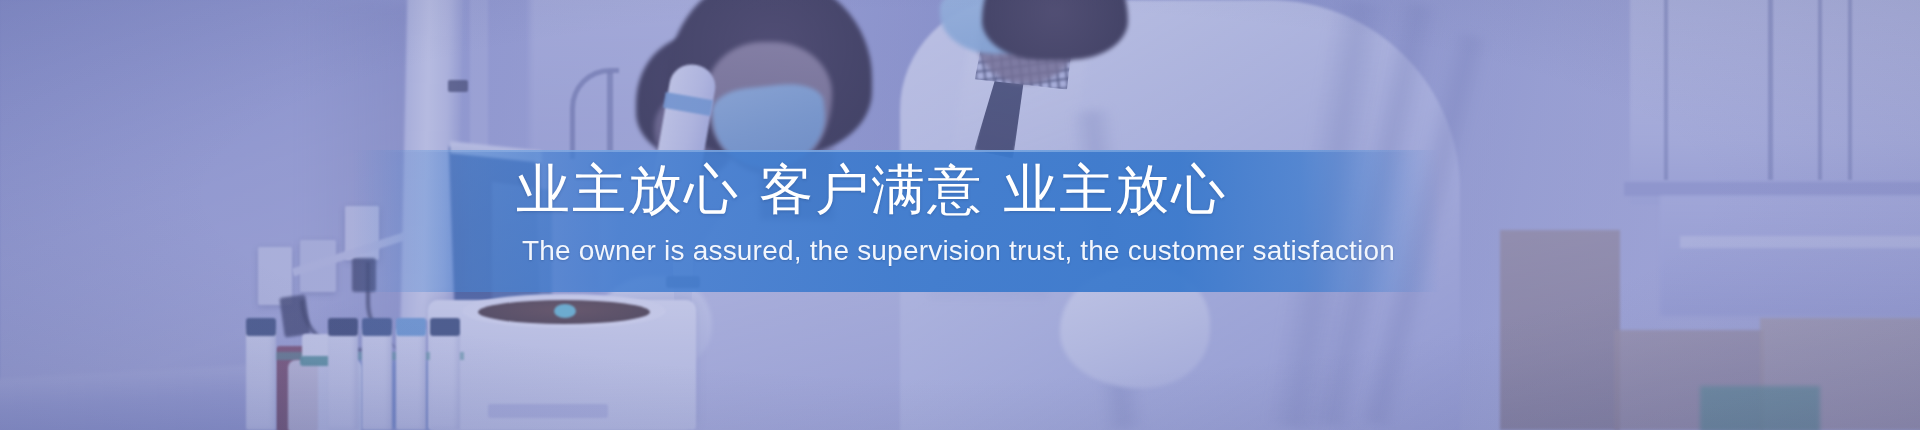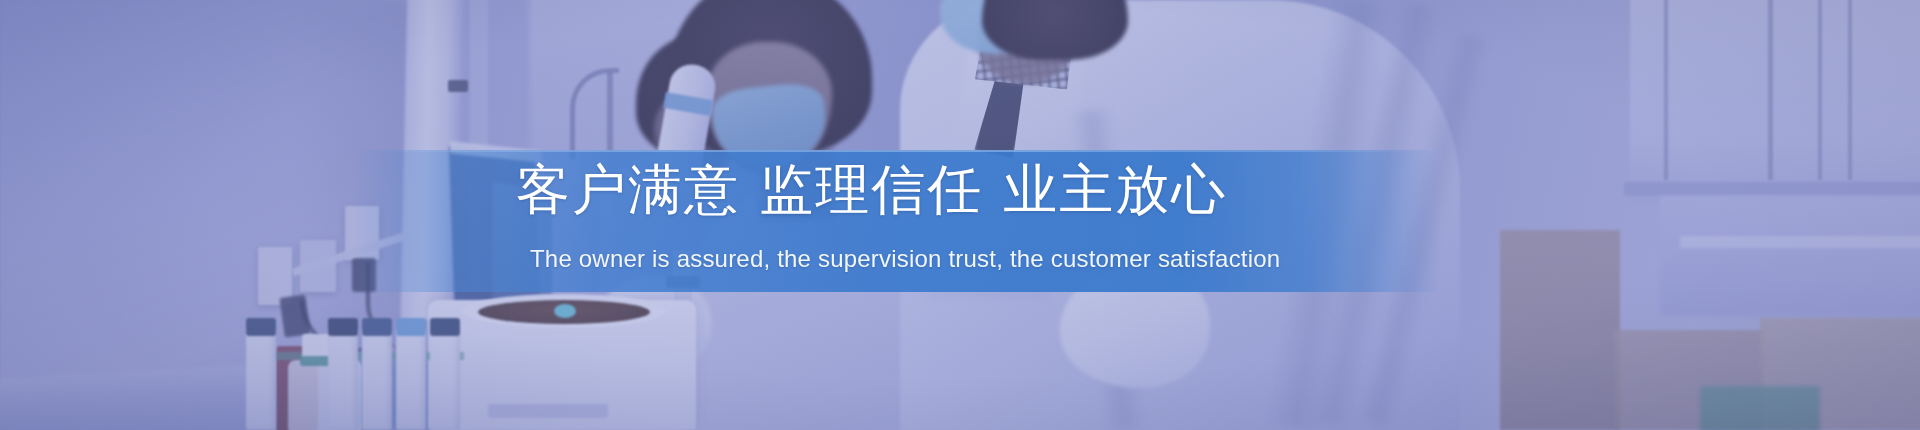--- a/index.html
+++ b/index.html
@@ -629,25 +629,25 @@
     font-weight: 400;
     font-size: 54px;
     line-height: 76px;
     letter-spacing: 2px;
     color: #ffffff;
     white-space: nowrap;
     text-shadow: 0 1px 3px rgba(30,56,110,0.30);
   }
   .headline-cn .gap { display: inline-block; width: 20px; }
   .subhead-en {
-    margin: 12px;
+    margin: 4px;
     padding: 4px 0 0 2px;
     font-family: "Liberation Sans", "DejaVu Sans", sans-serif;
     font-weight: 400;
-    font-size: 24px;
+    font-size: 28px;
     line-height: 30px;
     letter-spacing: .2px;
     color: #f2f6fd;
     white-space: nowrap;
     text-shadow: 0 1px 2px rgba(30,56,110,0.28);
   }
 </style>
 </head>
 <body>
 
@@ -749,17 +749,17 @@
     <div class="vial-cap" style="left:246px; background:#33476d"></div>
 
     <div class="photo-grade"></div>
     <div class="photo-vignette"></div>
   </div>
 
   <div class="headline-band"></div>
   <div class="band-top-edge"></div>
 
   <div class="text-block">
-    <p class="headline-cn"><span>客户满意 监理信任</span><span class="gap"></span><span>业主放心</span></p>
+    <p class="headline-cn"><span>业主放心 客户满意</span><span class="gap"></span><span>业主放心</span></p>
     <p class="subhead-en">The owner is assured, the supervision trust, the customer satisfaction</p>
   </div>
 
 </div>
 
 </body></html>

